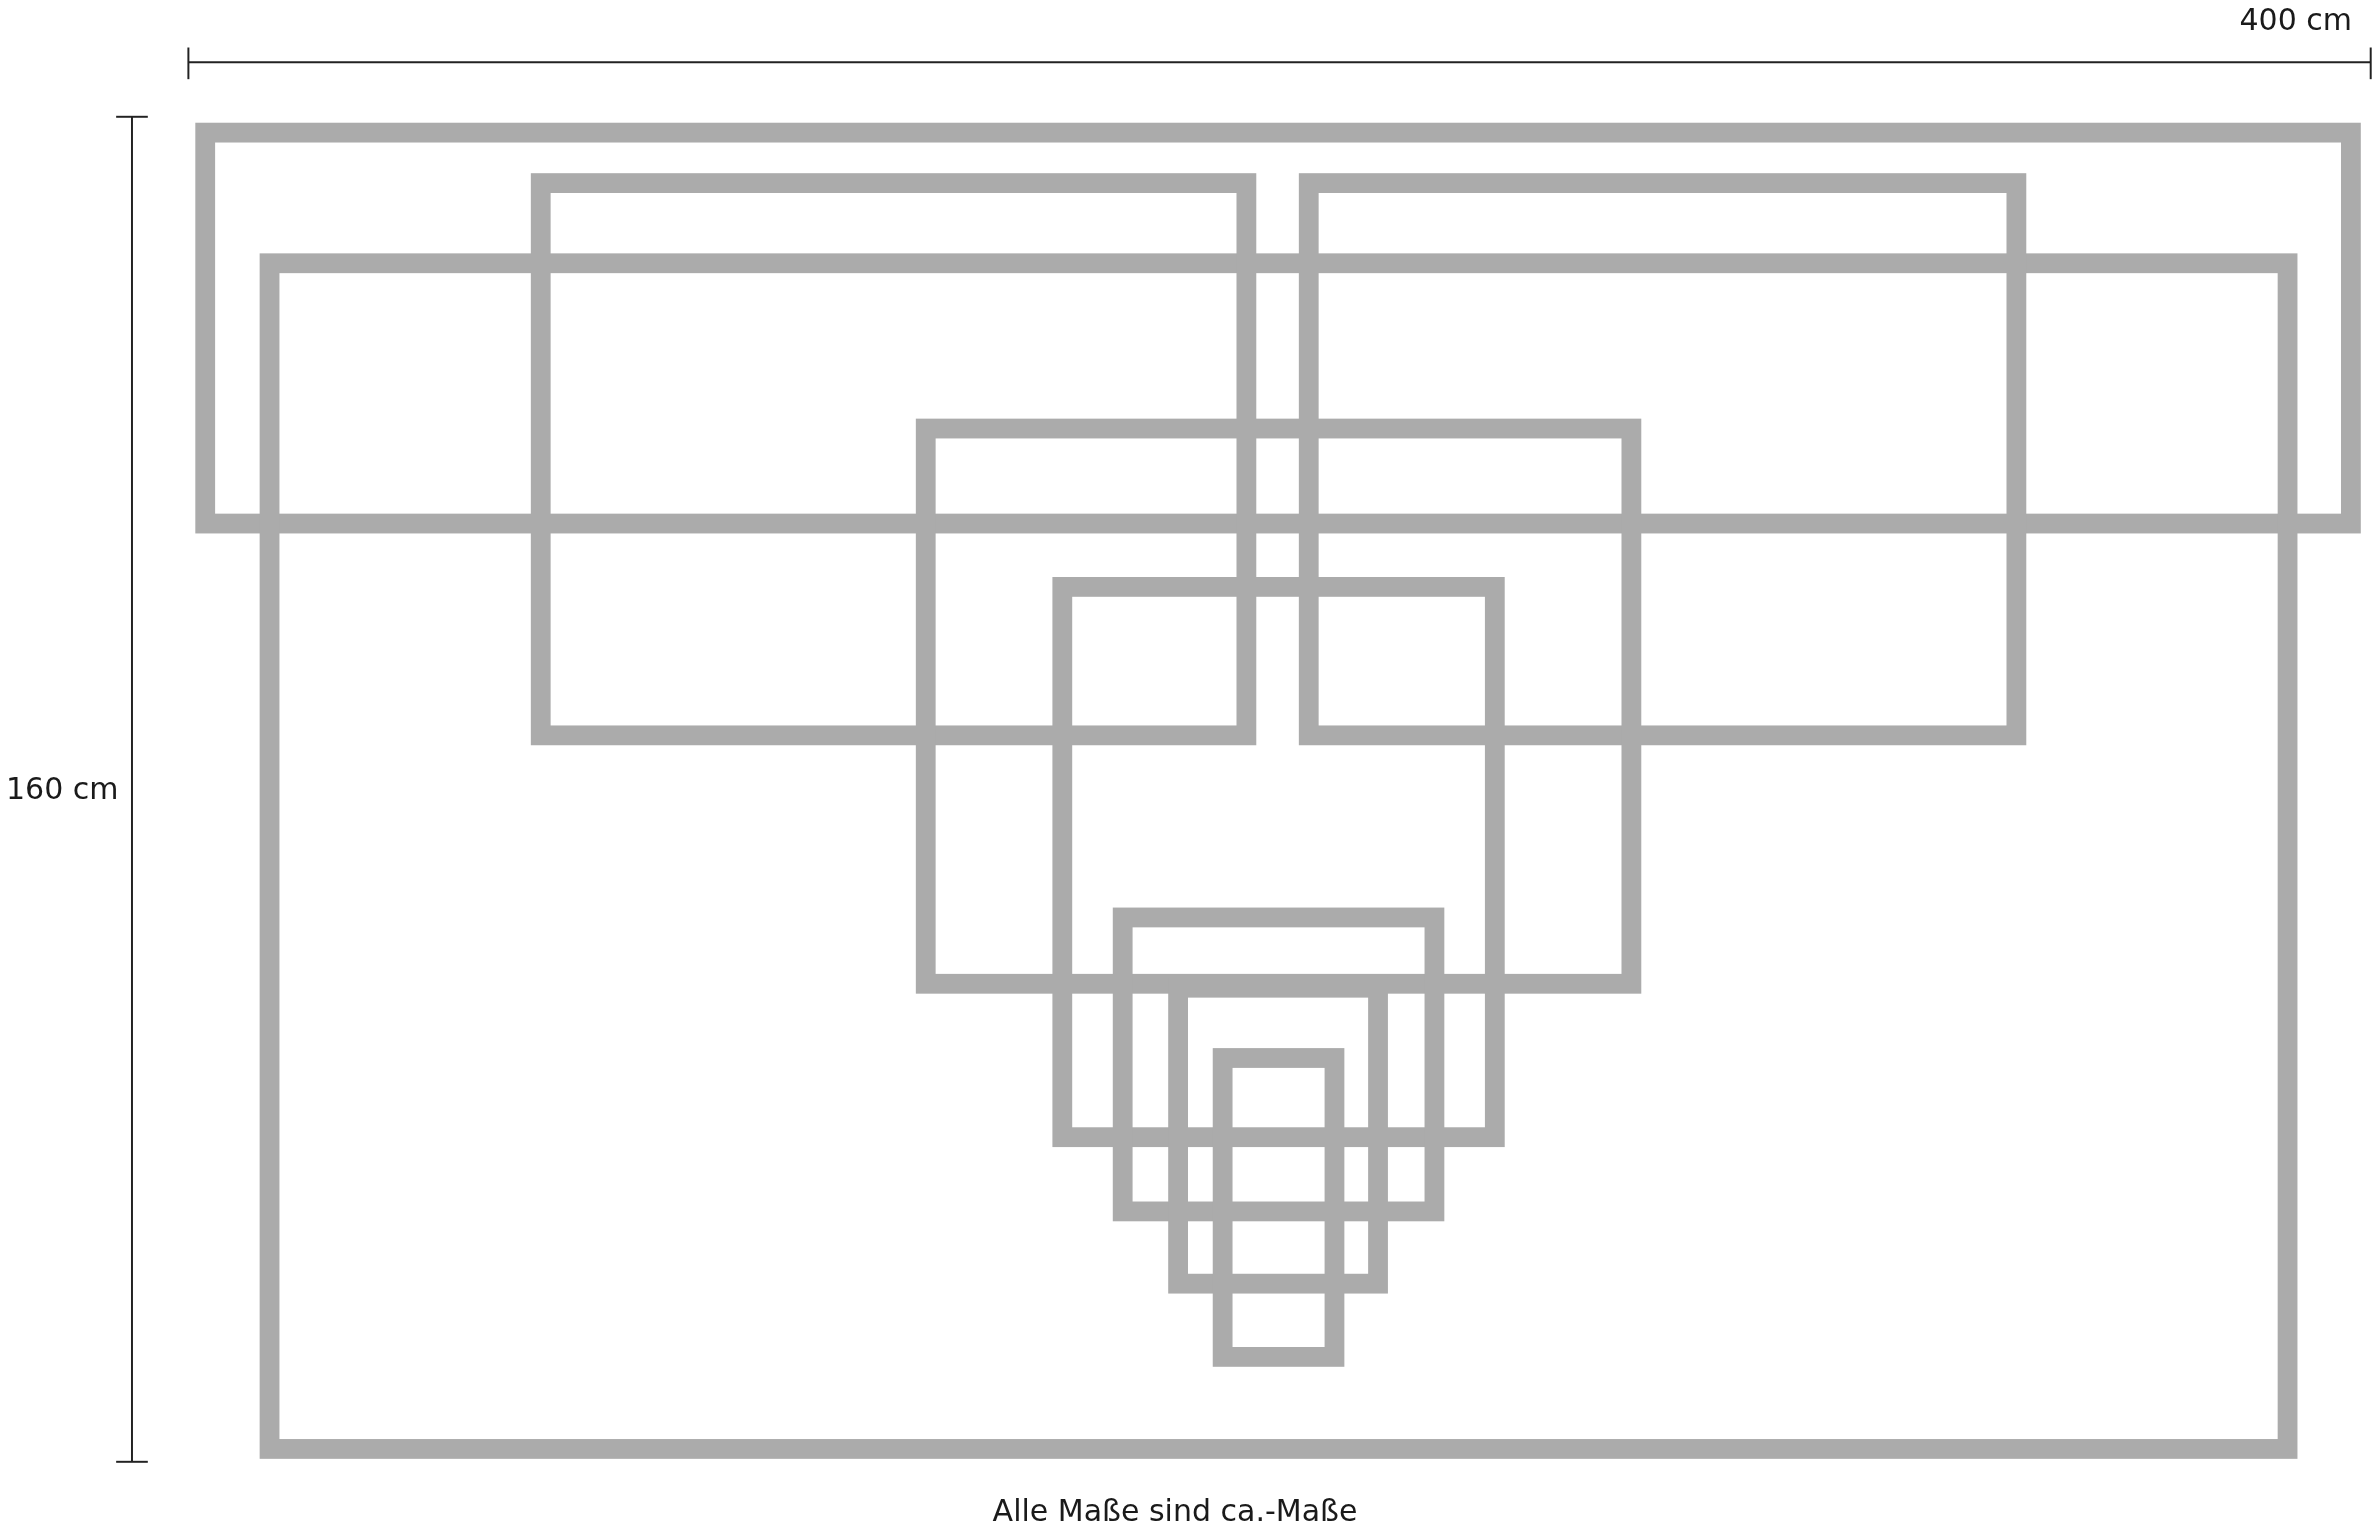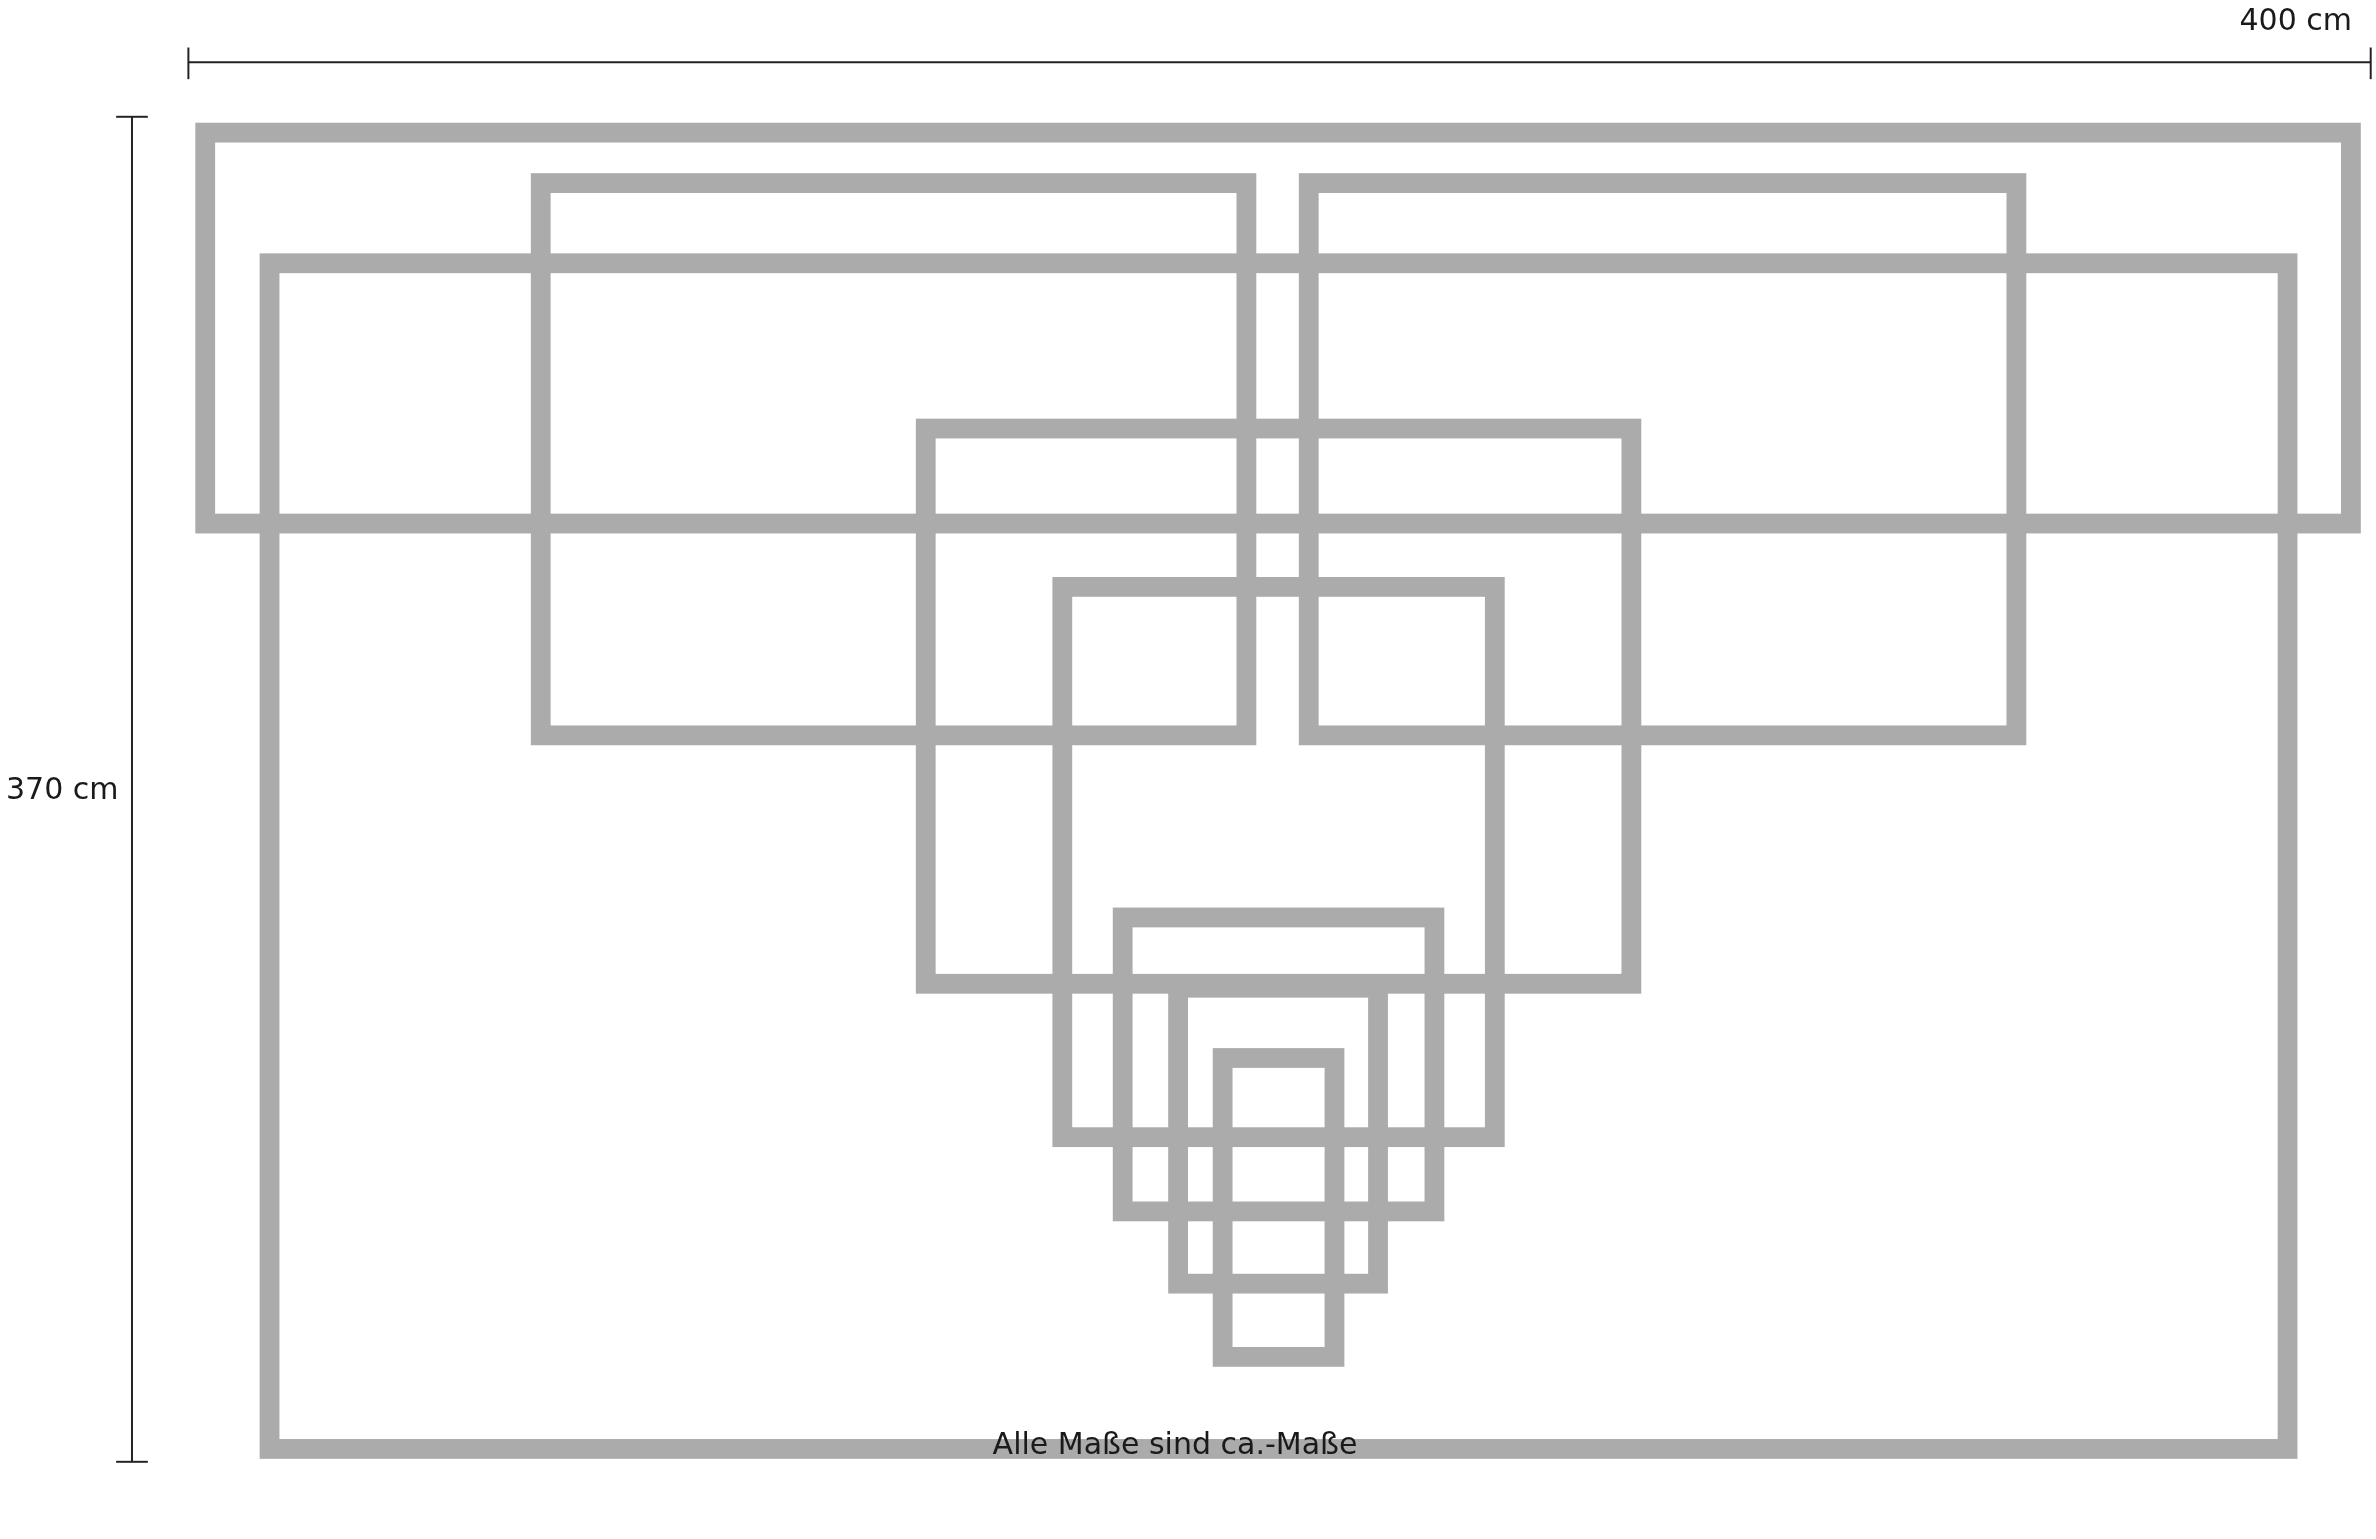--- a/index.html
+++ b/index.html
@@ -2,21 +2,21 @@
 <html><head>
   <meta charset="utf-8">
   <style>
     html, body { margin: 0; padding: 0; background: #ffffff; }
     body { width: 2376px; height: 1539px; position: relative; overflow: hidden;
            font-family: "DejaVu Sans", "Liberation Sans", sans-serif; }
     .label { position: absolute; color: #1a1a1a; font-size: 30px; white-space: nowrap; }
     #width-label { top: 2px; left: 0; width: 2376px; text-align: right; }
     #width-label span { position: relative; left: -24px; }
     #height-label { top: 771px; left: 6px; }
-    #note-label { top: 1426px; left: 0; width: 2376px; text-align: center; }
+    #note-label { top: 1493px; left: 0; width: 2376px; text-align: center; }
     #note-label span { position: relative; left: -13px; }
     svg { position: absolute; left: 0; top: 0; }
   </style>
 </head>
 <body>
 
 <svg id="diagram" width="2376" height="1539" viewBox="0 0 2400 1555">
 
   <g stroke="#222" stroke-width="2">
     <line x1="190" y1="63" x2="2395" y2="63"></line>
@@ -39,18 +39,18 @@
       <rect x="1134" y="927" width="315" height="297"></rect>
       <rect x="1190" y="998" width="202" height="299"></rect>
       <rect x="1235" y="1069" width="113" height="302"></rect>
     </g>
 </svg>
 
 <div id="width-label" class="label">
   <span>400 cm</span>
 </div>
 <div id="height-label" class="label">
-  <span>370 cm</span>
+  <span>160 cm</span>
 </div>
 <div id="note-label" class="label">
   <span>Alle Maße sind ca.-Maße</span>
 </div>
 
 
 </body></html>

